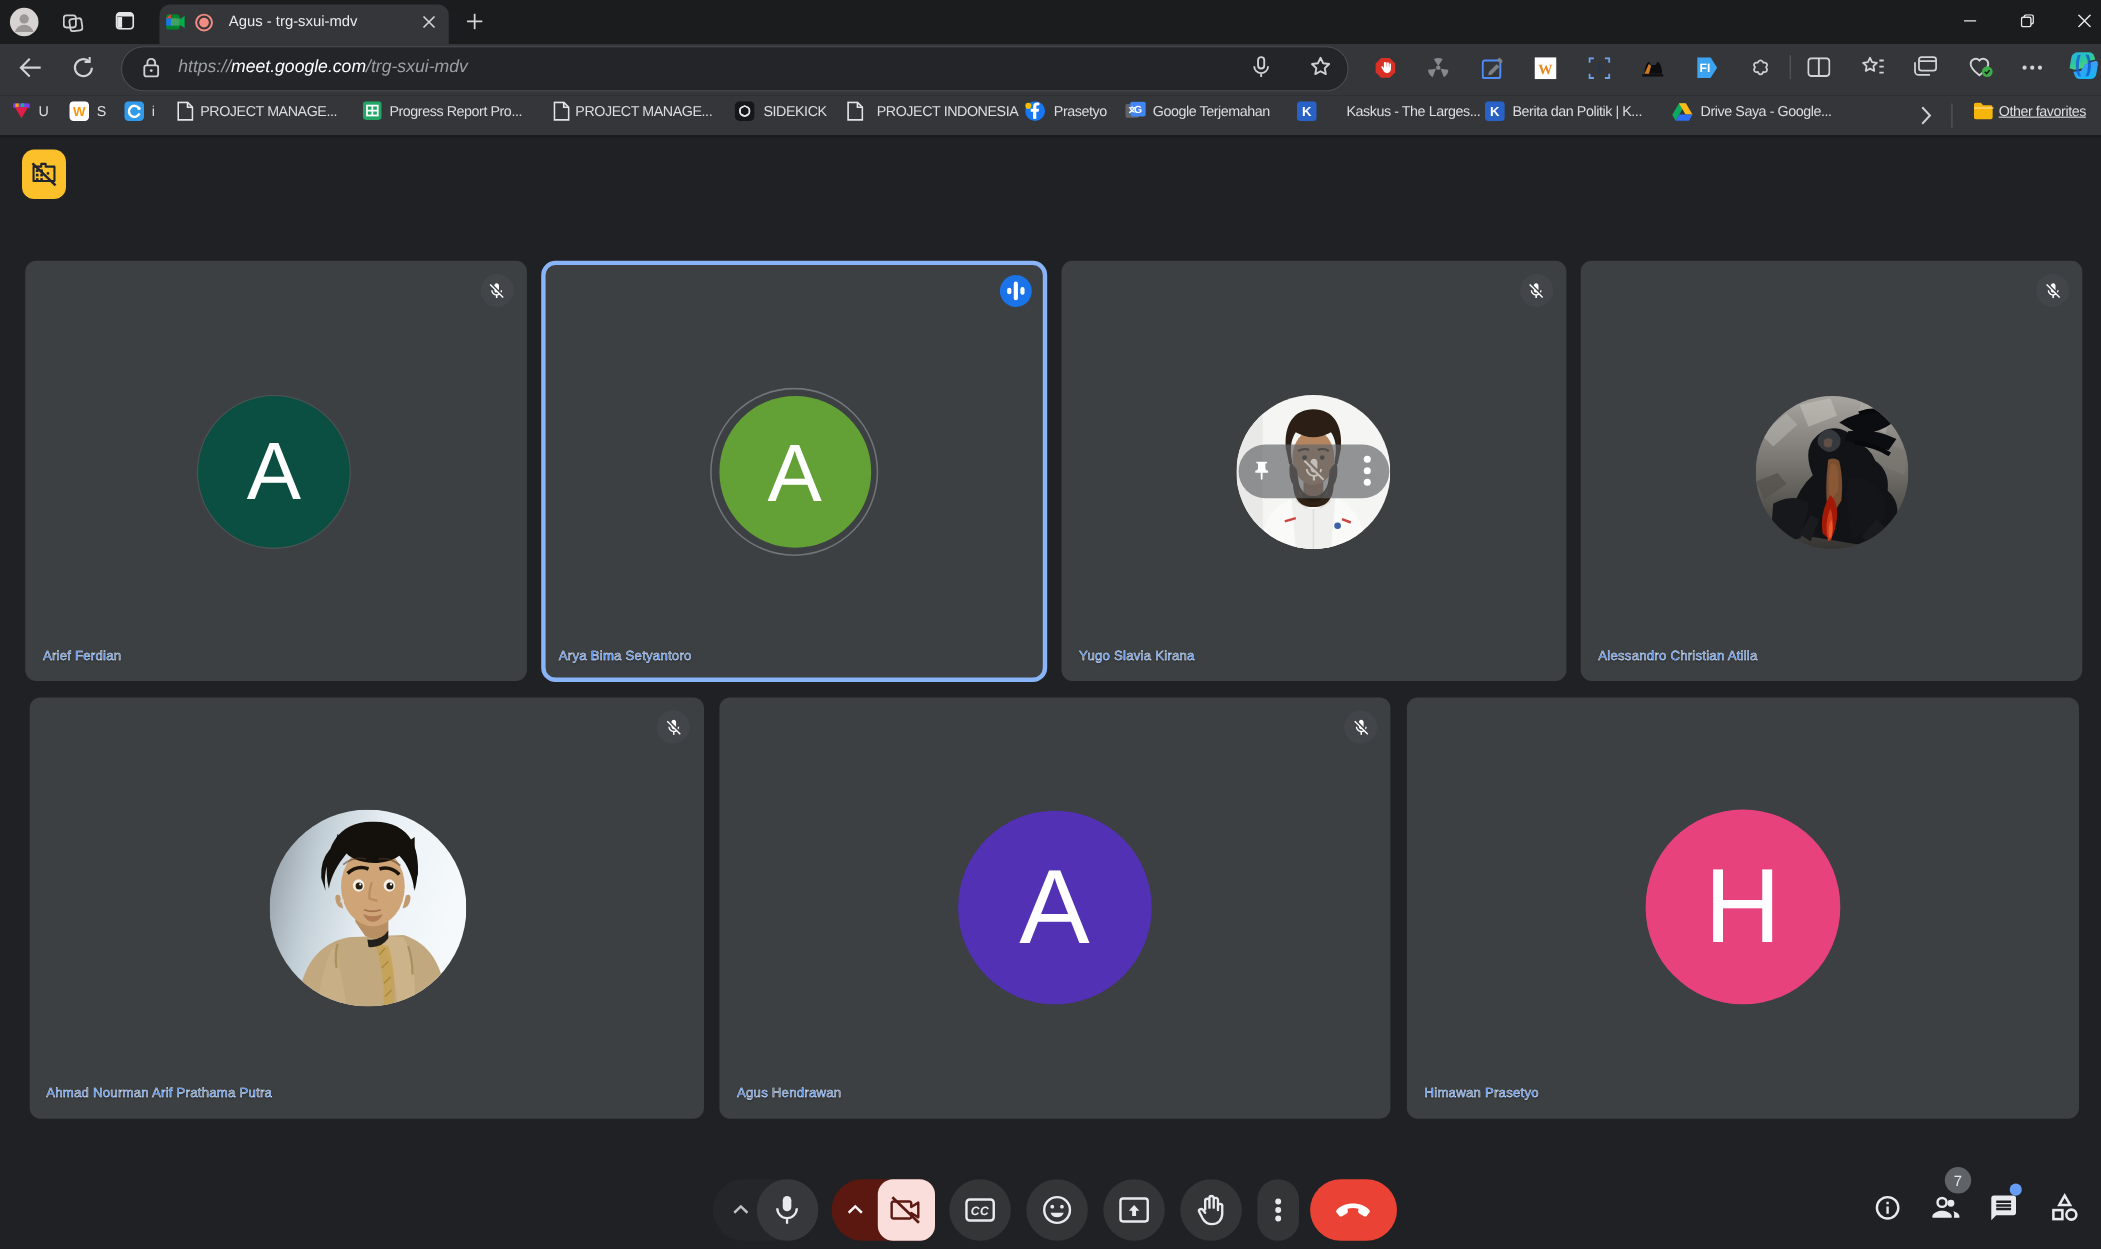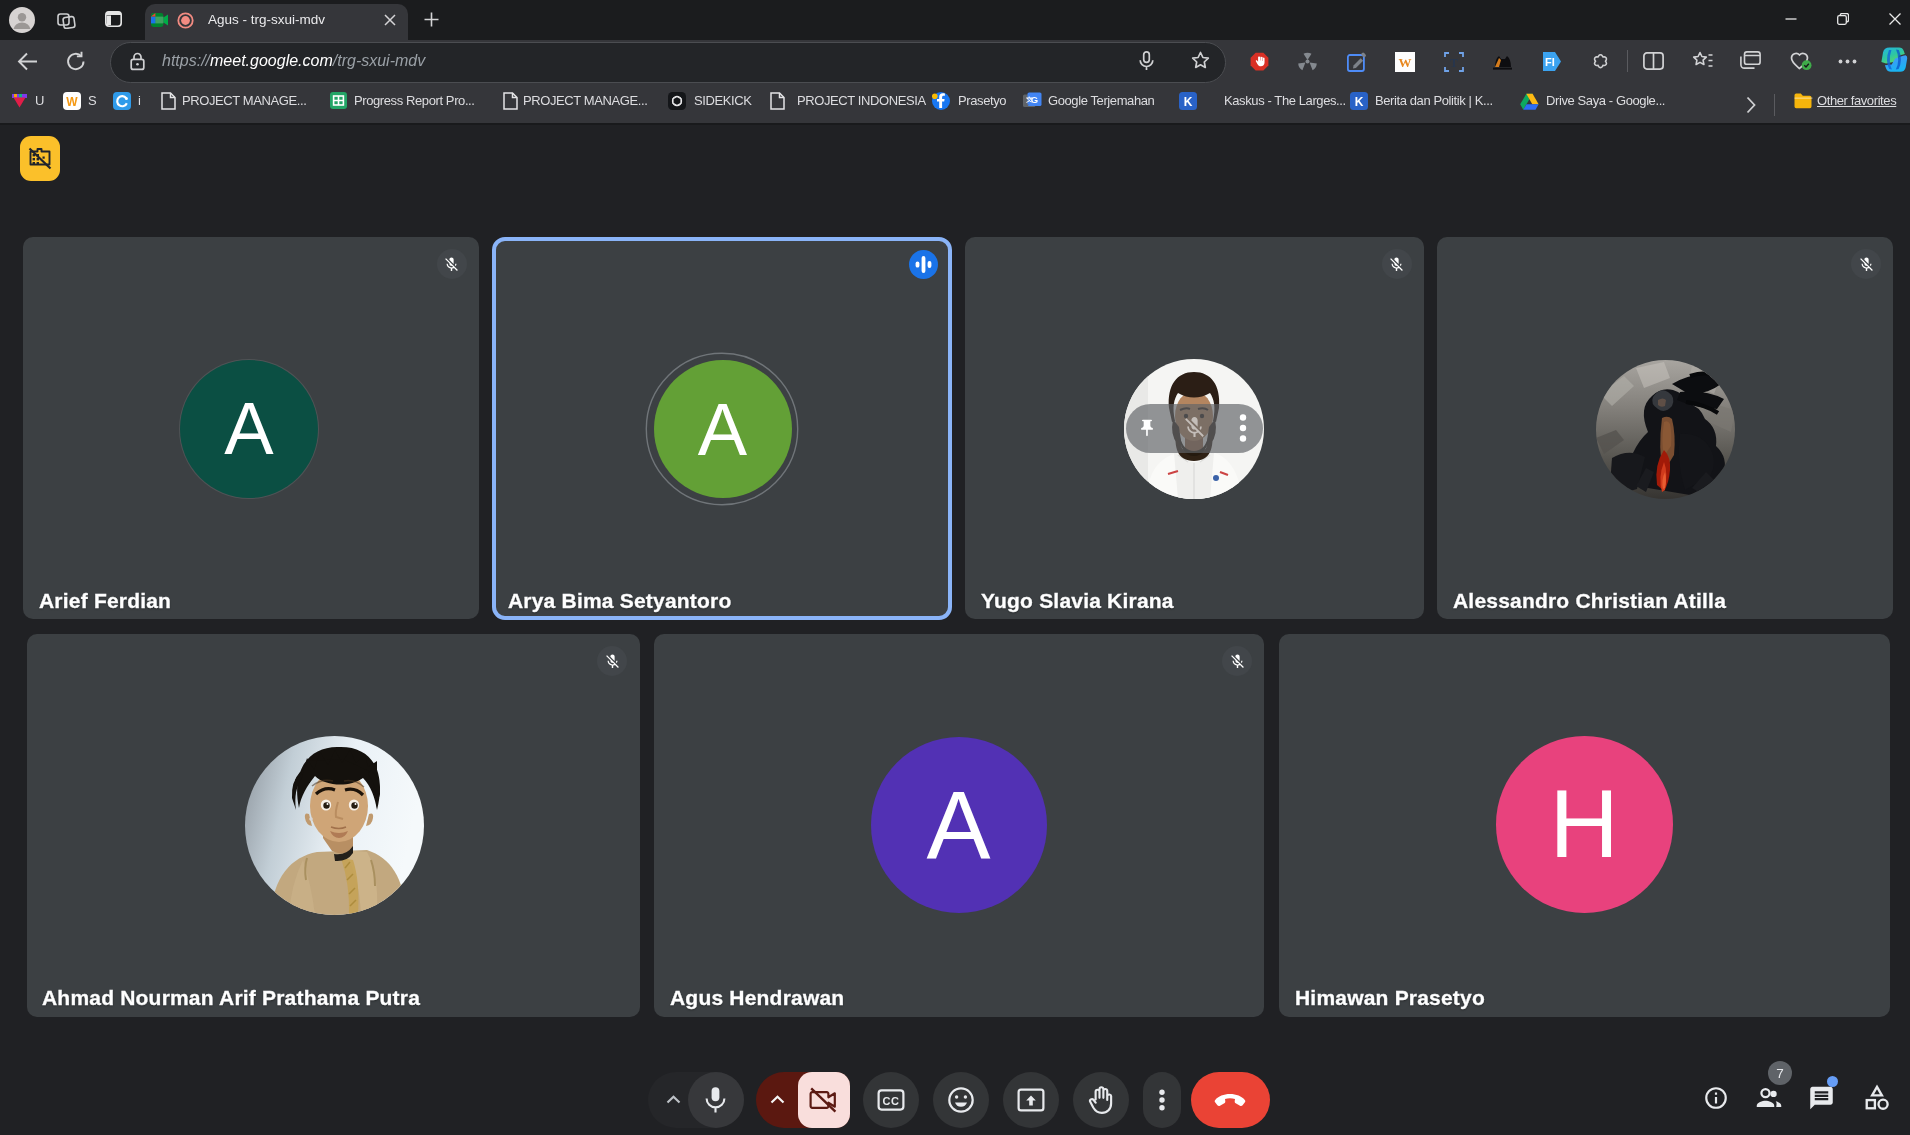--- a/index.html
+++ b/index.html
@@ -5,25 +5,25 @@
   html,body{margin:0;padding:0;}
   body{width:1910px;height:1135px;overflow:hidden;background:#202124;font-family:"Liberation Sans",sans-serif;position:relative;}
   .abs{position:absolute;}
   #strip{left:0;top:0;width:1910px;height:40px;background:#1b1c1e;}
   #toolbar{left:0;top:40px;width:1910px;height:47px;background:#35363a;}
   #bookbar{left:0;top:87px;width:1910px;height:36px;background:#35363a;}
   #bardiv{left:0;top:123px;width:1910px;height:2px;background:#191a1c;}
   #content{left:0;top:125px;width:1910px;height:1010px;background:#202124;}
   .tab{background:#35363a;border-radius:10px 10px 0 0;}
   .tile{position:absolute;background:#3c4043;border-radius:10px;}
-  .name{position:absolute;color:#ffffff;font-size:21px;font-weight:700;-webkit-text-stroke:.35px #f1f3f4;letter-spacing:.2px;text-shadow:0 1px 2px rgba(0,0,0,.45);white-space:nowrap;}
+  .name{position:absolute;color:#3b82f6;font-size:12px;font-weight:400;-webkit-text-stroke:.35px #f1f3f4;letter-spacing:.2px;text-shadow:0 1px 2px rgba(0,0,0,.45);white-space:nowrap;}
   .micbadge{position:absolute;width:30px;height:30px;border-radius:50%;background:#42464a;display:flex;align-items:center;justify-content:center;}
   .avatar{position:absolute;border-radius:50%;display:flex;align-items:center;justify-content:center;color:#fff;}
   .blb{top:93px;color:#dddde0;font-size:13px;letter-spacing:-.4px;white-space:nowrap;}
-  .ctl{position:absolute;top:1072px;height:56px;border-radius:28px;background:#333537;display:flex;align-items:center;justify-content:center;}
+  .ctl{position:absolute;top:1072px;height:56px;border-radius:28px;background:#333537;display:flex;align-items:center;justify-content:center;font-style:italic;}
 </style>
 </head>
 <body>
 <div class="abs" id="strip"></div>
 <div class="abs" id="toolbar"></div>
 <div class="abs" id="bookbar"></div>
 <div class="abs" id="bardiv"></div>
 <div class="abs" id="content"></div>
 
 <div class="abs" style="left:9px;top:7px;width:26px;height:26px;border-radius:50%;background:#d7d3d2;">

